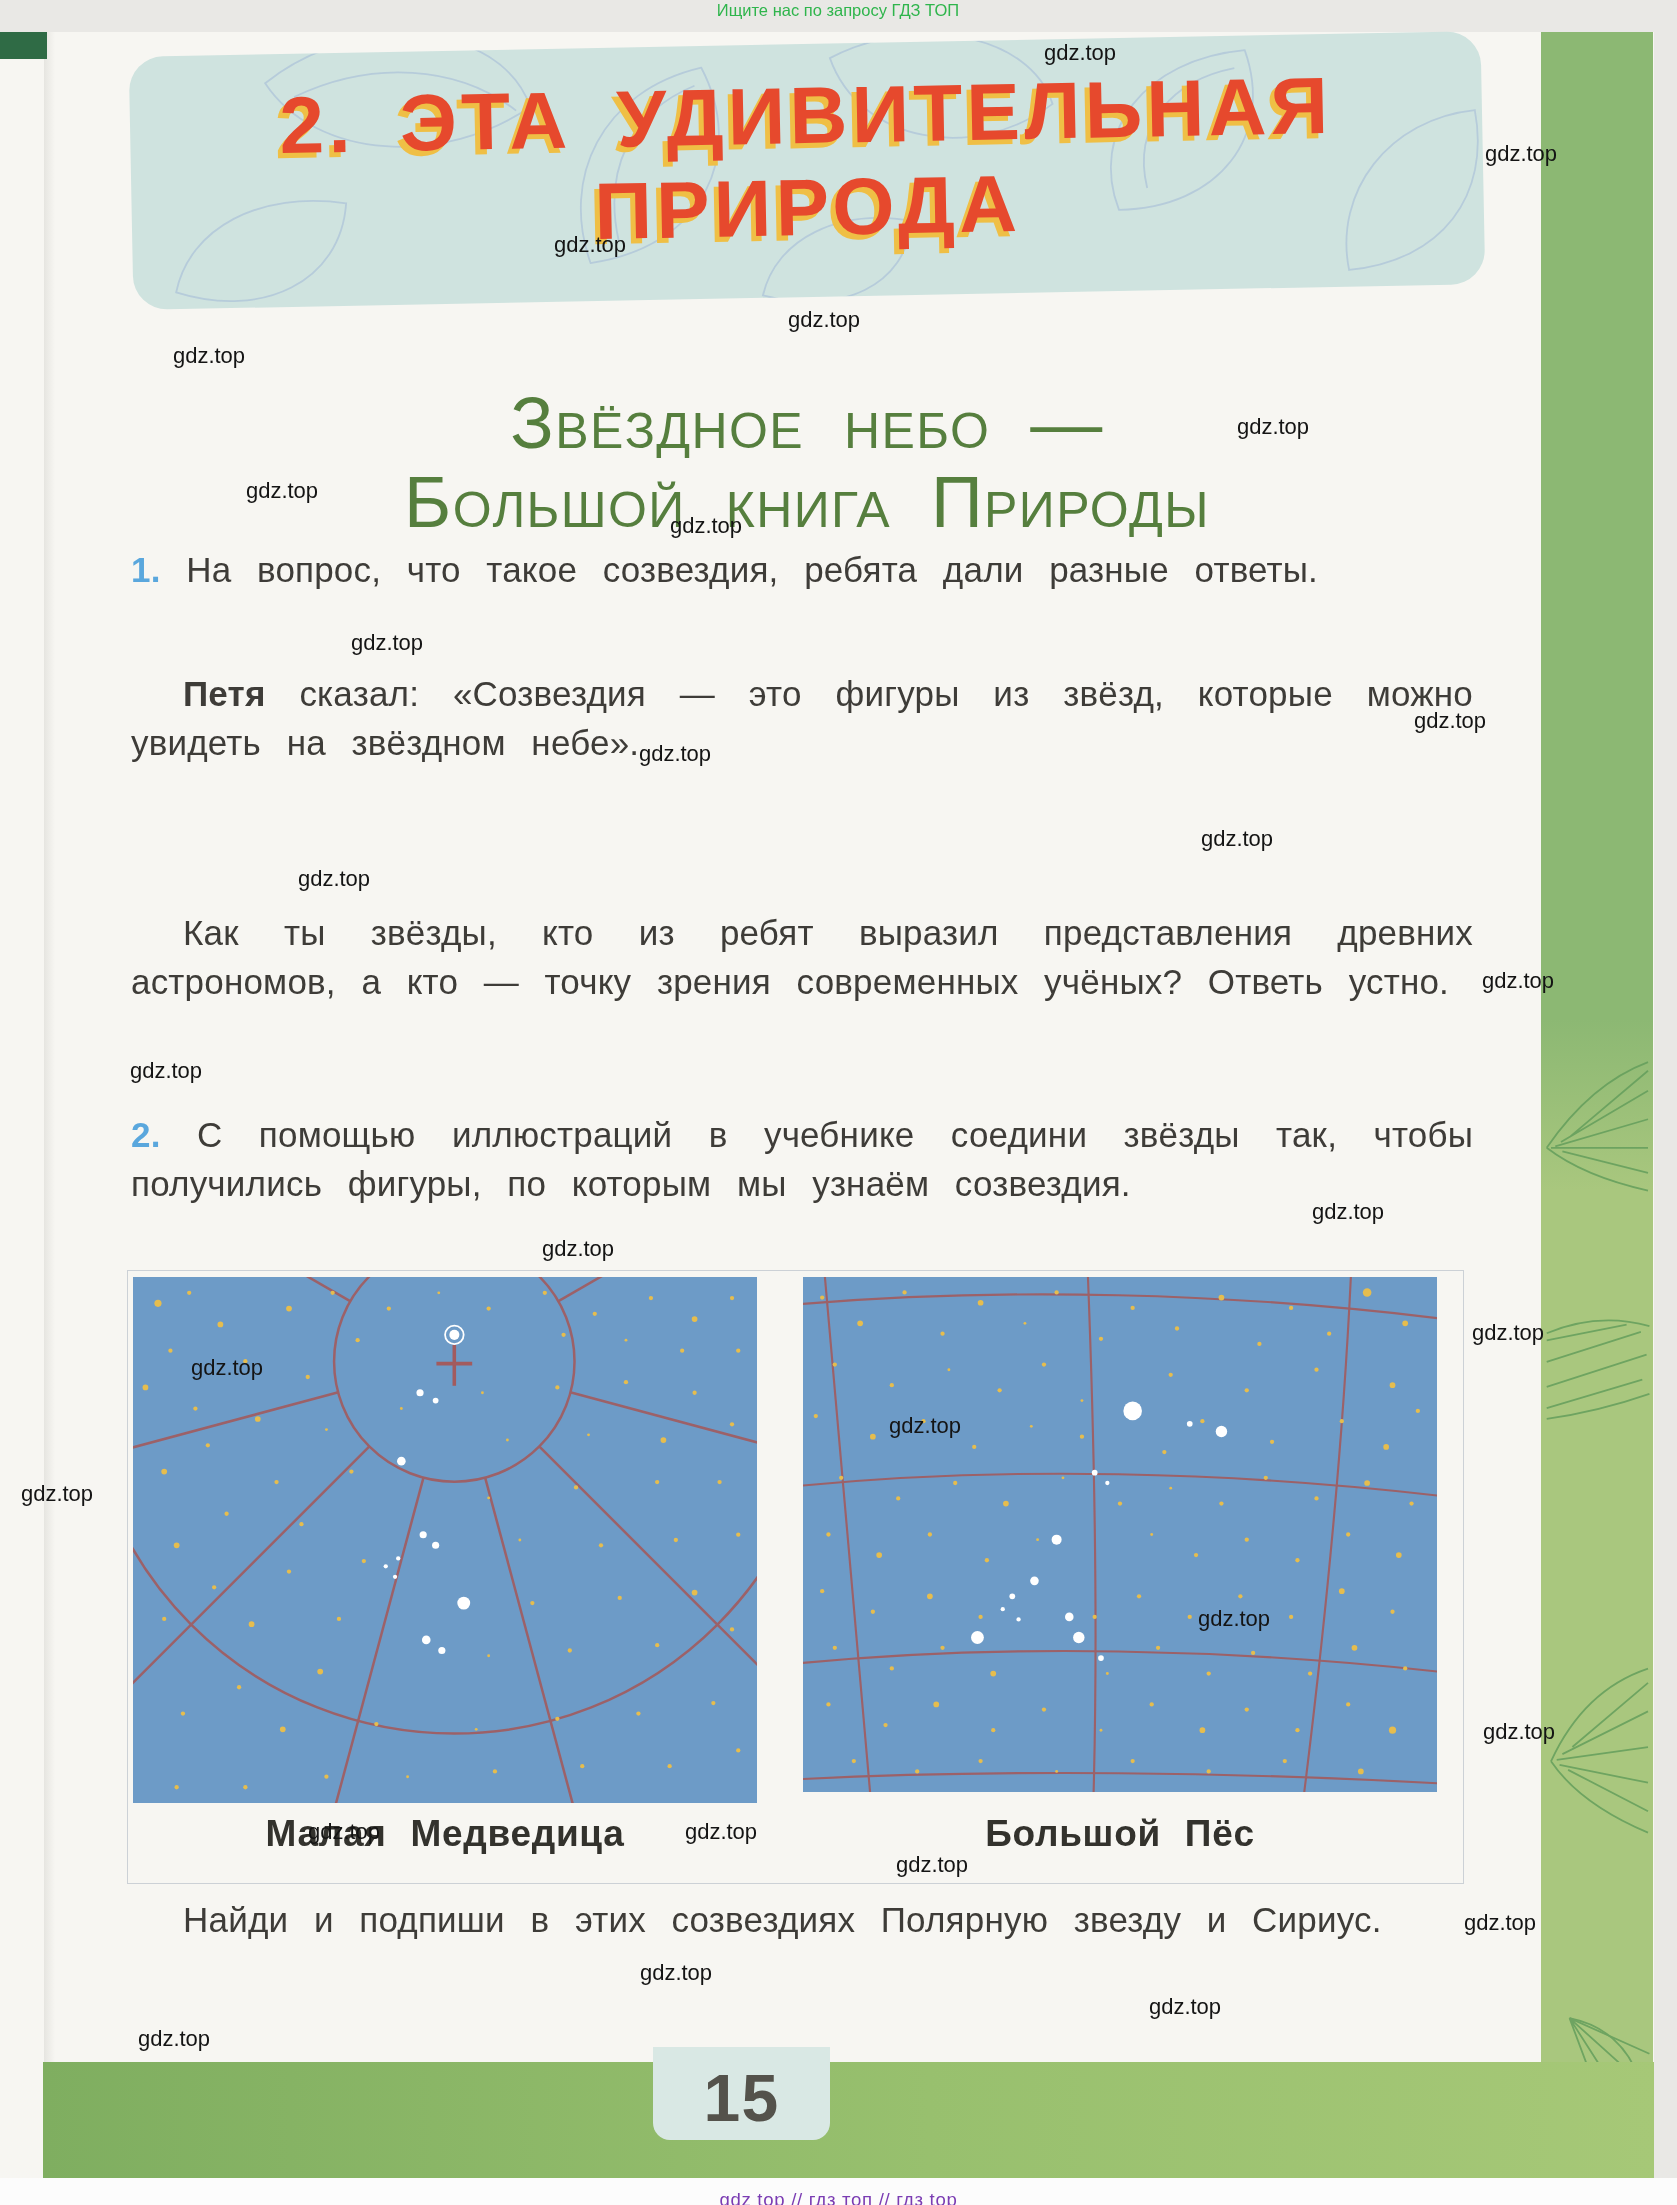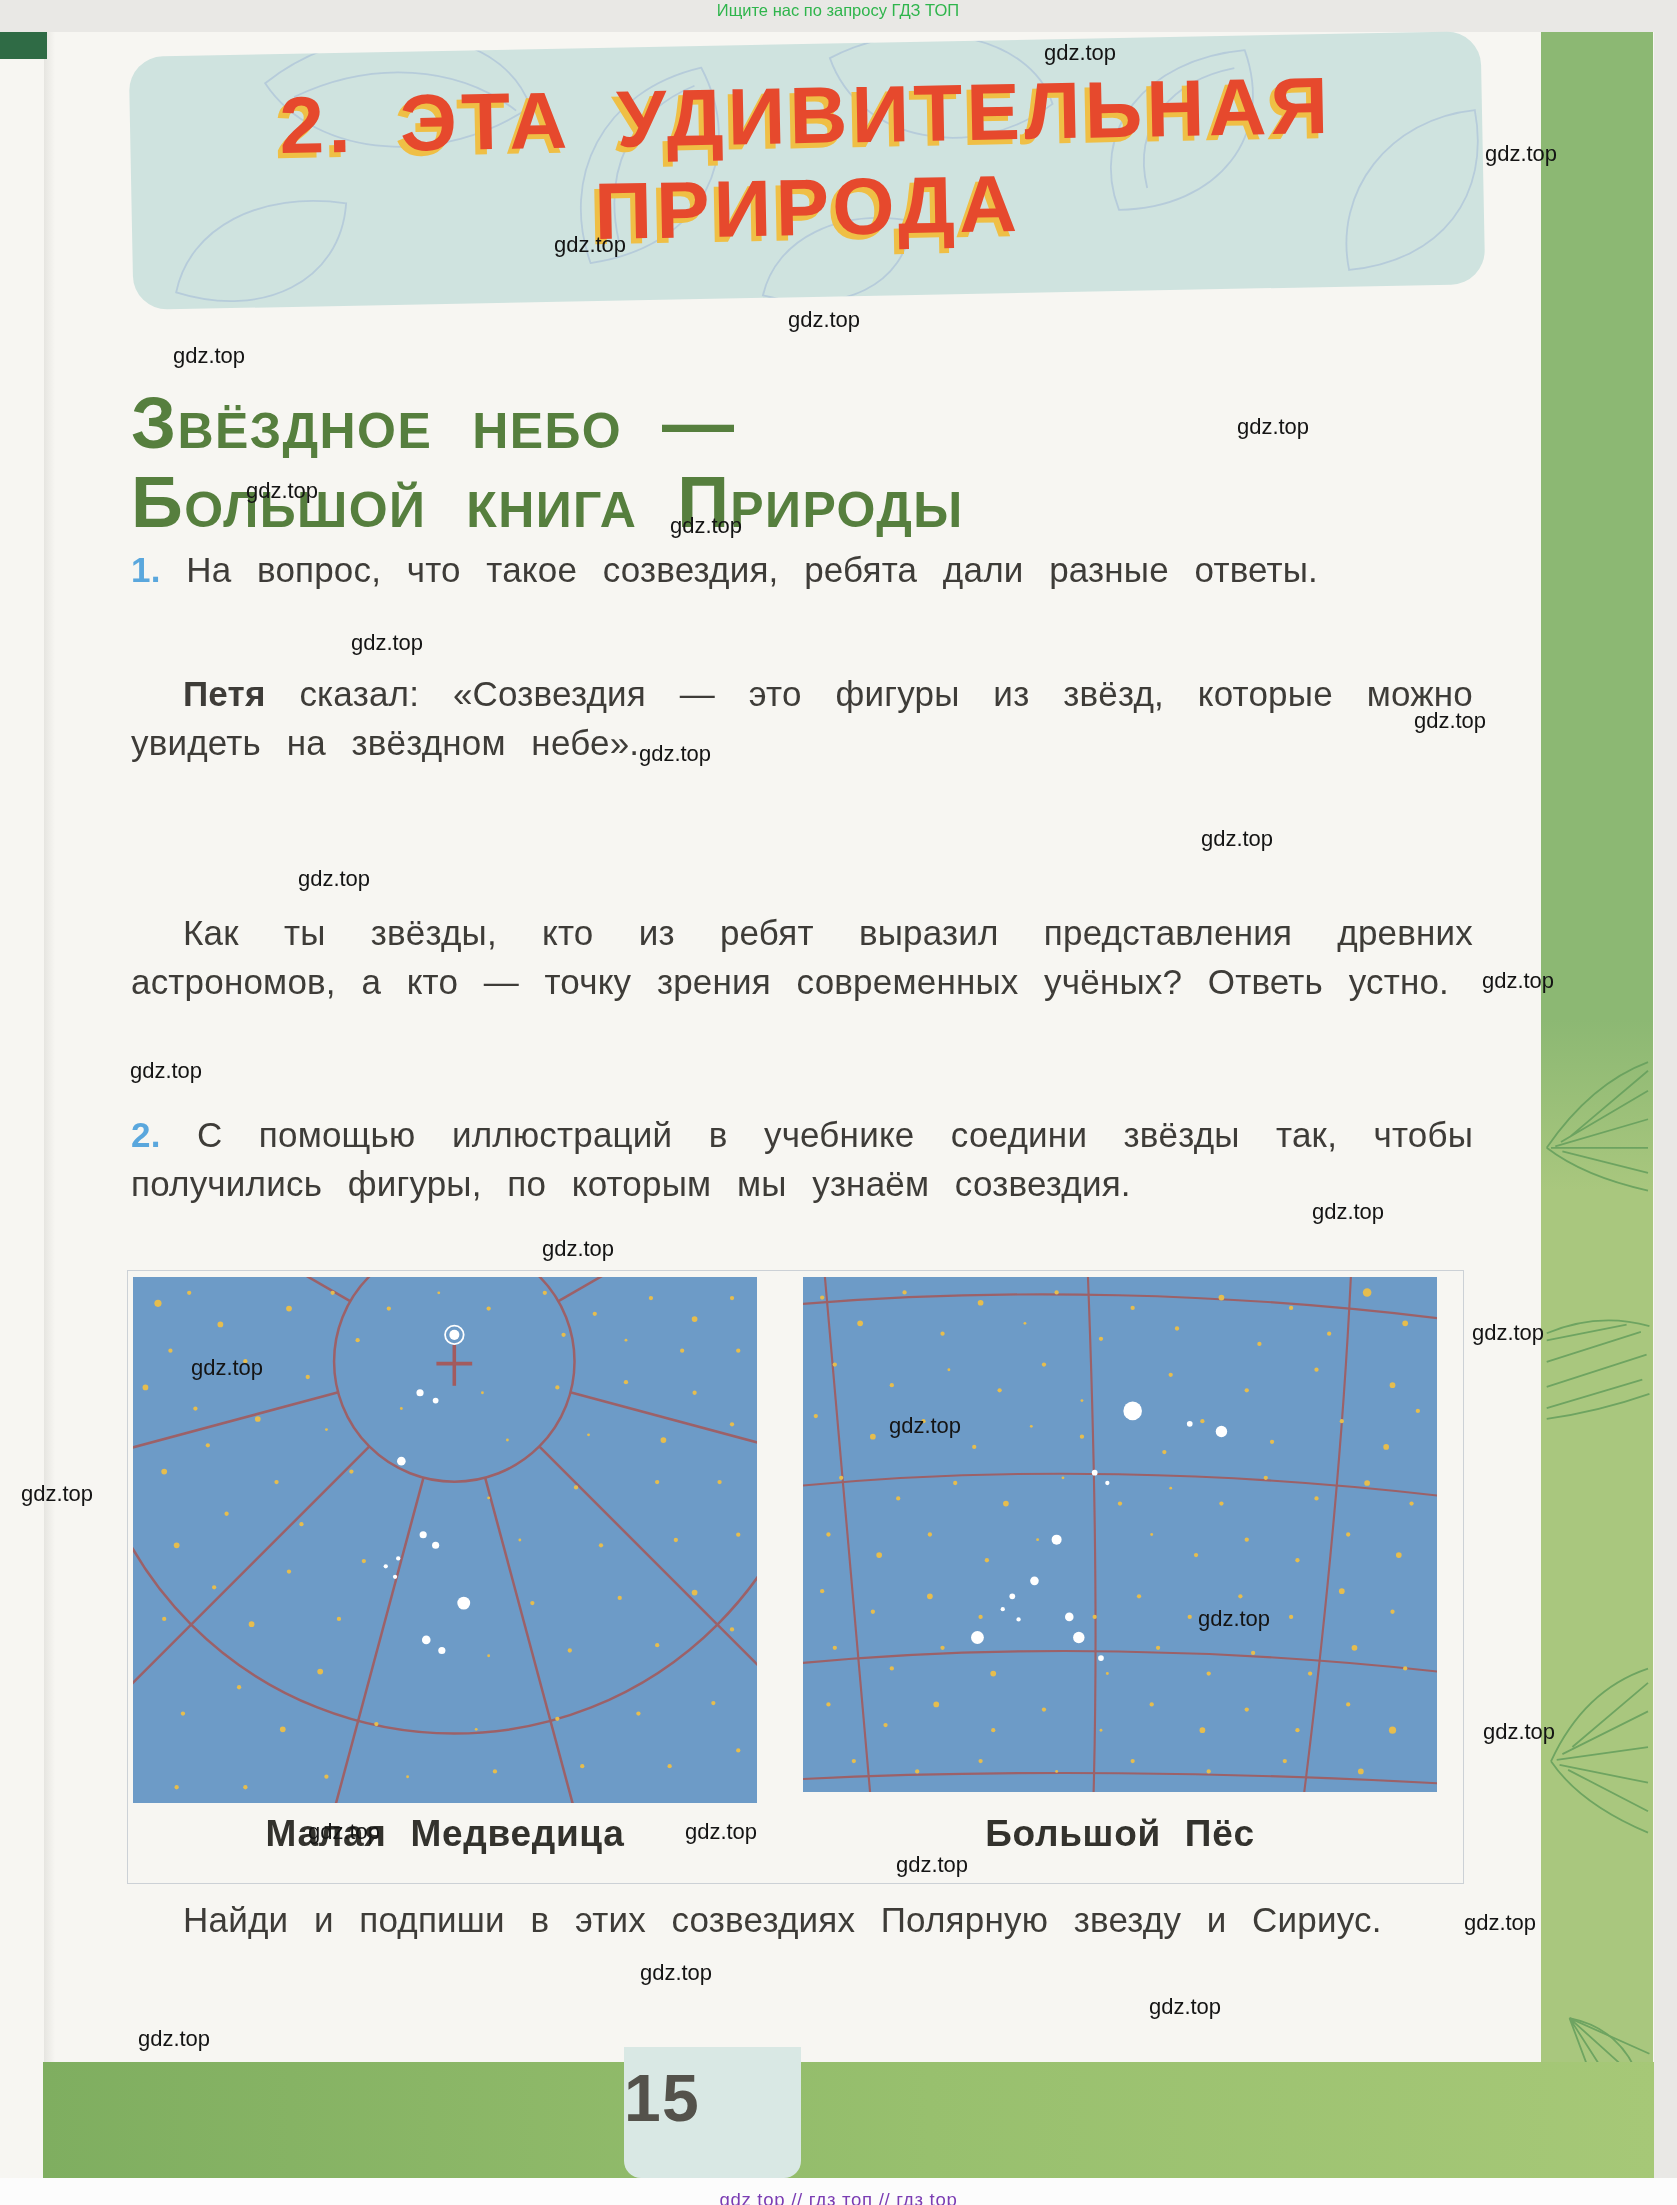--- a/index.html
+++ b/index.html
@@ -20,35 +20,35 @@
   .corner-strip{position:absolute;left:0;top:0;width:47px;height:27px;background:var(--corner-green);}
 
   
   .green-band{position:absolute;left:1541px;top:0;width:112px;height:100%;
     background:linear-gradient(180deg,var(--band-green) 0%,var(--band-green) 46%,var(--band-green-light) 54%,var(--band-green-light) 100%);}
   .green-band svg{position:absolute;left:0;top:0;}
 
   
   .bottom-band{position:absolute;left:43px;top:2030px;width:1611px;height:116px;
     background:linear-gradient(90deg,#7fae60,#98c06e 55%,#a6c877);}
-  .page-tab{position:absolute;left:624px;top:2015px;width:177px;height:131px;background:var(--tab-bg);
-    border-radius:0 0 17px 17px;display:flex;align-items:flex-start;}
+  .page-tab{position:absolute;left:653px;top:2015px;width:177px;height:93px;background:var(--tab-bg);
+    border-radius:0 0 17px 17px;display:flex;justify-content:center;align-items:flex-start;}
   .page-tab .num15{font-size:66px;font-weight:bold;color:var(--page-number-color);margin-top:13px;letter-spacing:1.4px;}
 
   
   .header-box{position:absolute;left:131px;top:12px;width:1352px;height:253px;background:var(--header-box-bg);
     border-radius:34px;transform:rotate(-1.1deg);overflow:hidden;}
   .header-box svg{position:absolute;left:0;top:0;opacity:.6;}
   .page-title{position:relative;text-align:center;padding-top:26px;color:var(--title-red);
     font-weight:bold;font-size:80px;line-height:92px;letter-spacing:4.3px;word-spacing:18.6px;
     text-shadow:-5px 5px 0 var(--title-shadow);}
 
   
-  .subtitle{position:absolute;left:131px;top:352px;width:1352px;
-    color:var(--subtitle-green);font-weight:bold;font-size:72px;line-height:79px;
+  .subtitle{position:absolute;left:131px;top:352px;width:1352px;text-align:center;
+    color:var(--subtitle-green);font-weight:normal;font-size:72px;line-height:79px;
     font-variant:small-caps;letter-spacing:1.4px;word-spacing:18.6px;}
 
   
   .para{position:absolute;left:131px;width:1342px;margin:0;font-size:35px;line-height:49px;
     text-align:justify;color:var(--body-text);word-spacing:15.7px;letter-spacing:0.2px;}
   .ind{text-indent:52px;}
   .num{color:var(--number-blue);font-weight:bold;}
   .bold{font-weight:bold;}
 
   

